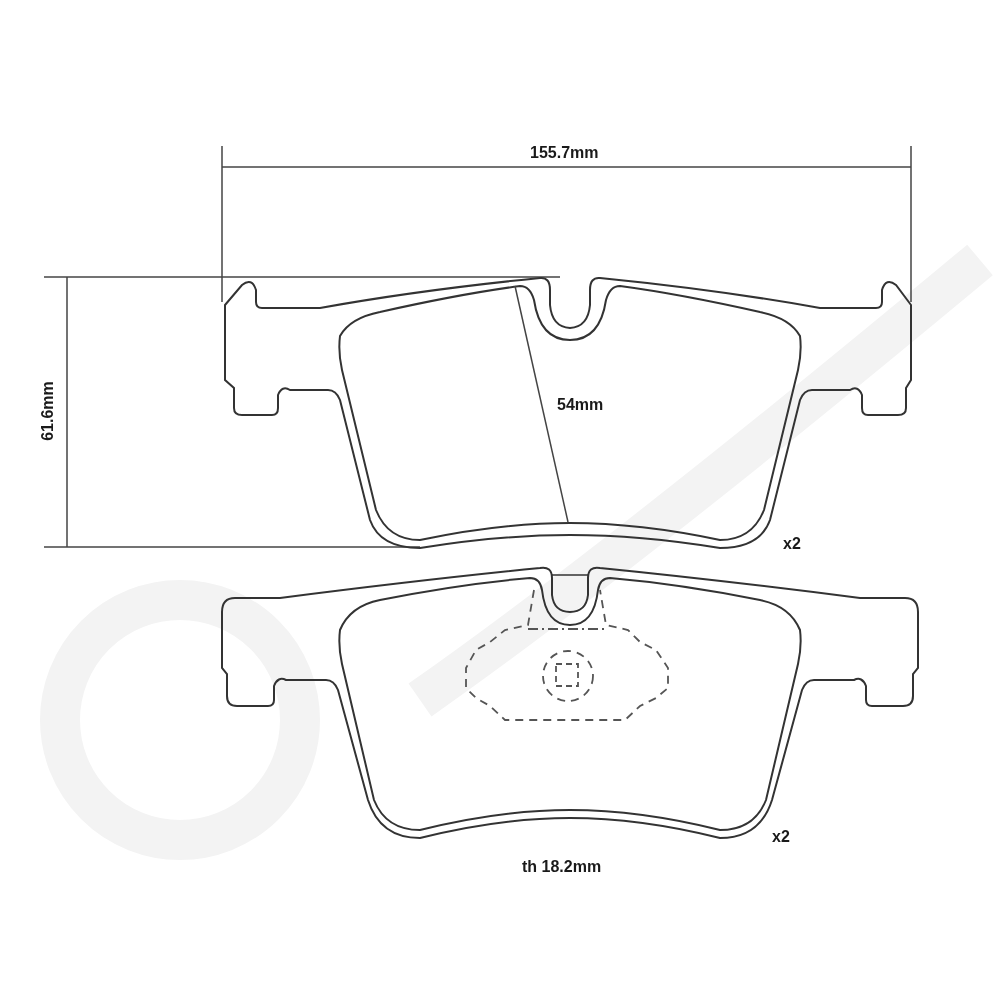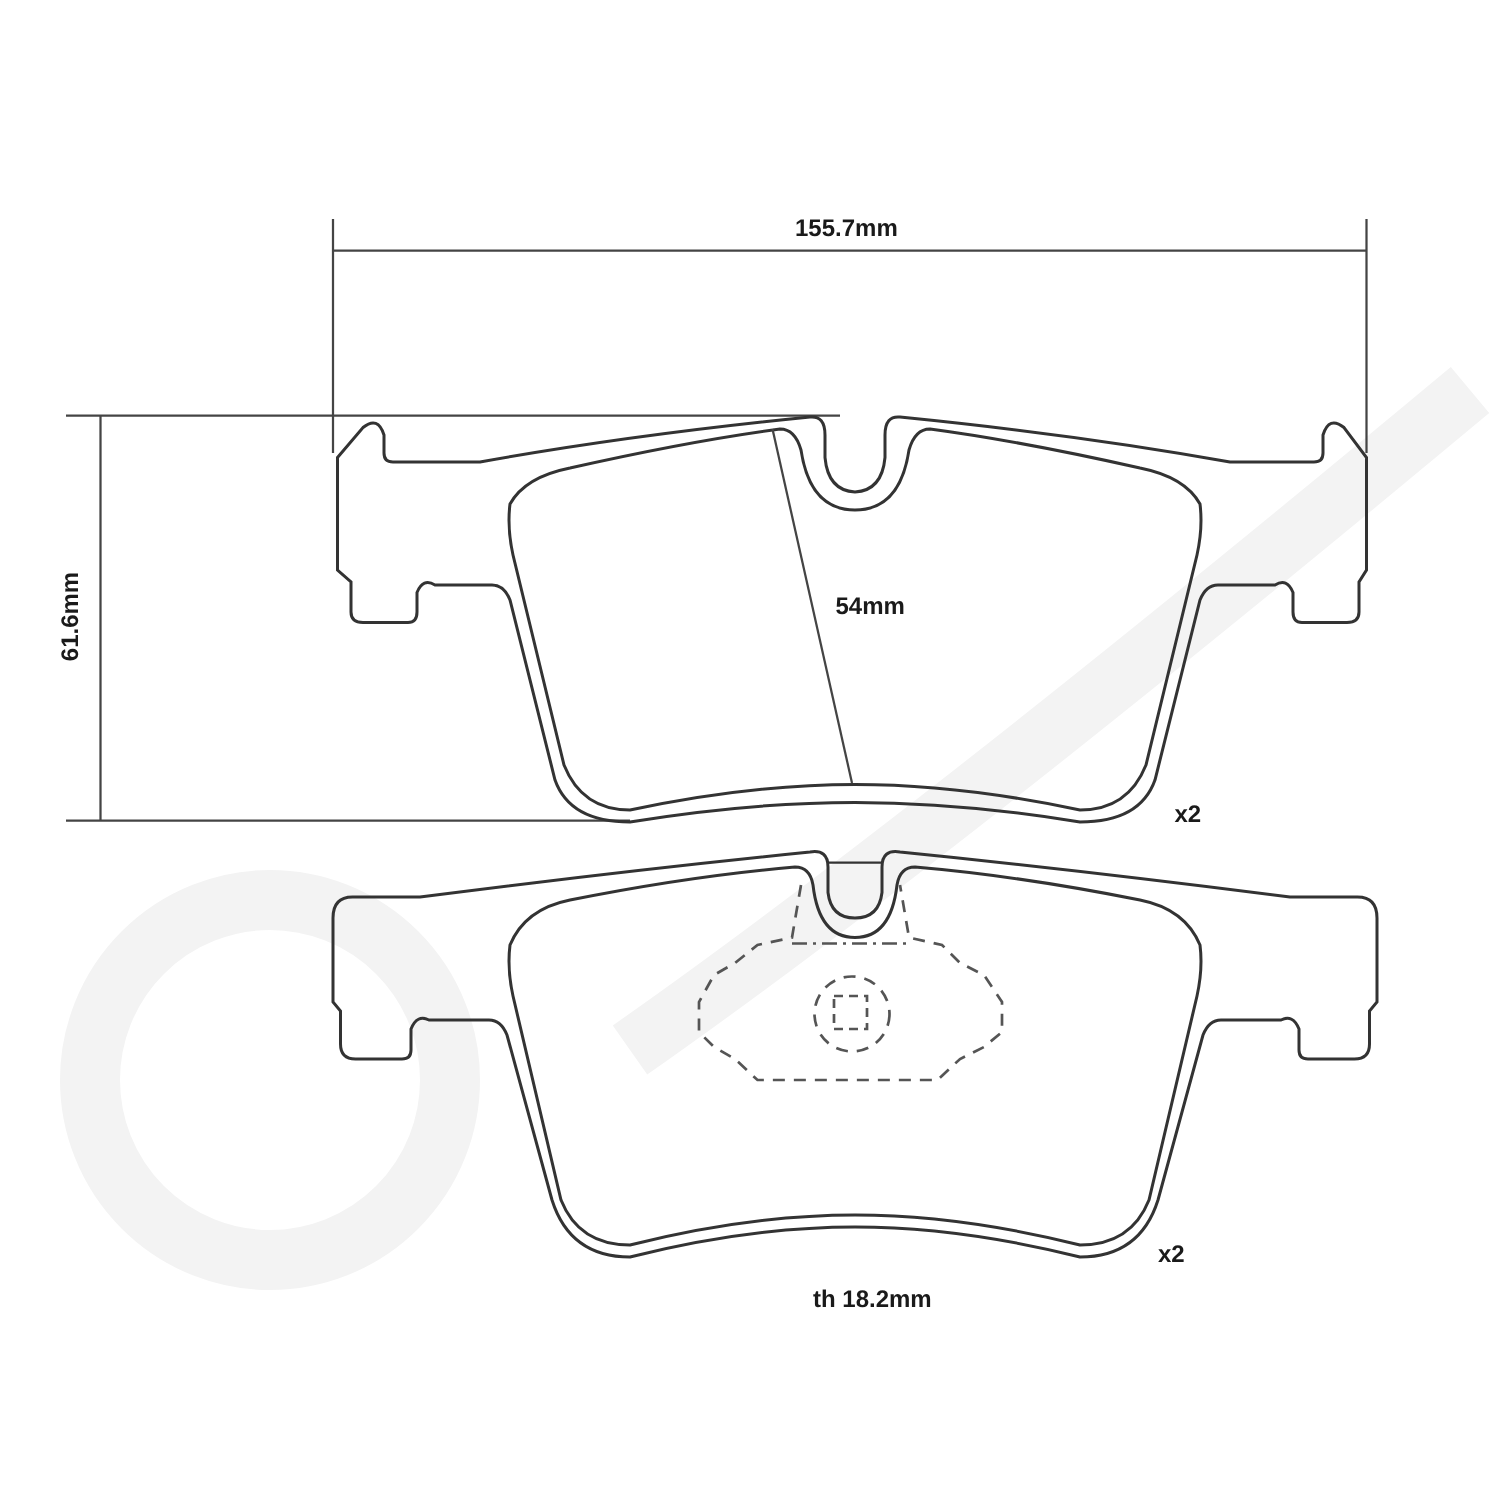--- a/index.html
+++ b/index.html
@@ -79,14 +79,14 @@
         <rect x="556" y="664" width="22" height="22" stroke-dasharray="6,4"></rect>
       </g>
     </g>
   </svg>
 
   <div class="lbl" style="left:530px; top:144px;">155.7mm</div>
   <div class="lbl lbl-rot" style="left:18px; top:402px;">61.6mm</div>
   <div class="lbl" style="left:557px; top:396px;">54mm</div>
   <div class="lbl" style="left:783px; top:535px;">x2</div>
   <div class="lbl" style="left:772px; top:828px;">x2</div>
-  <div class="lbl" style="left:542px; top:858px;text-align:center;">th 18.2mm</div>
+  <div class="lbl" style="left:522px; top:858px;text-align:center;">th 18.2mm</div>
 </div>
 
 </body></html>

